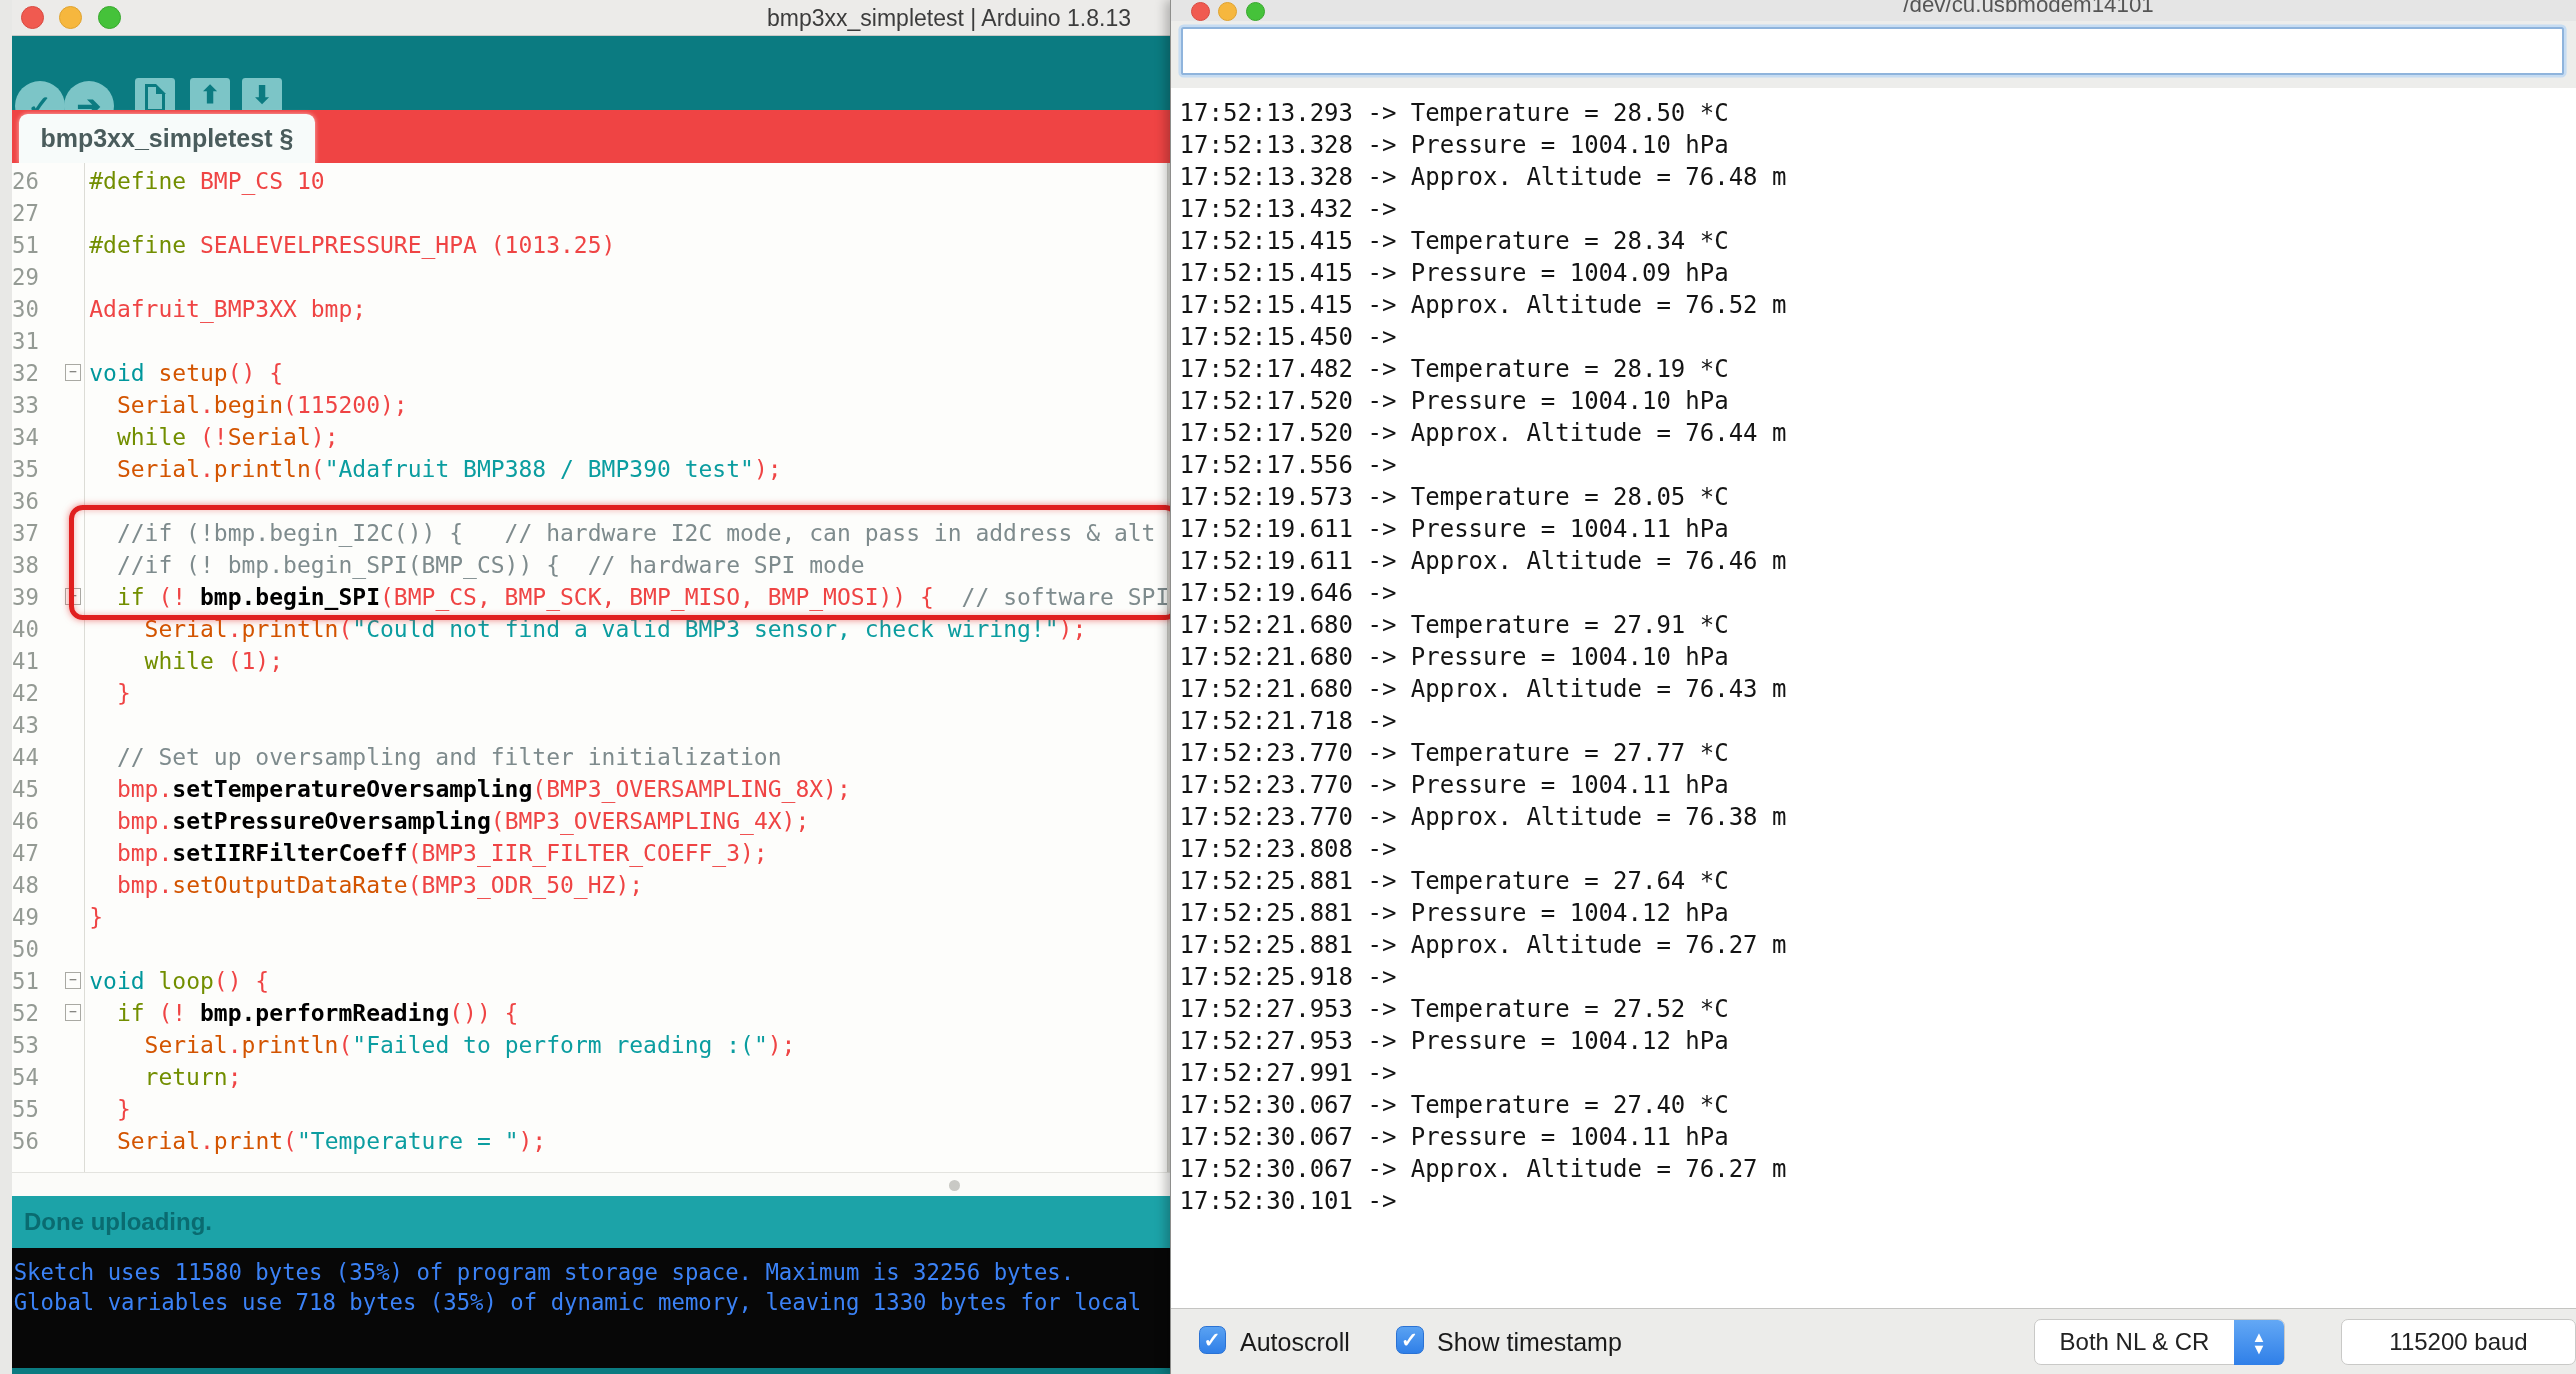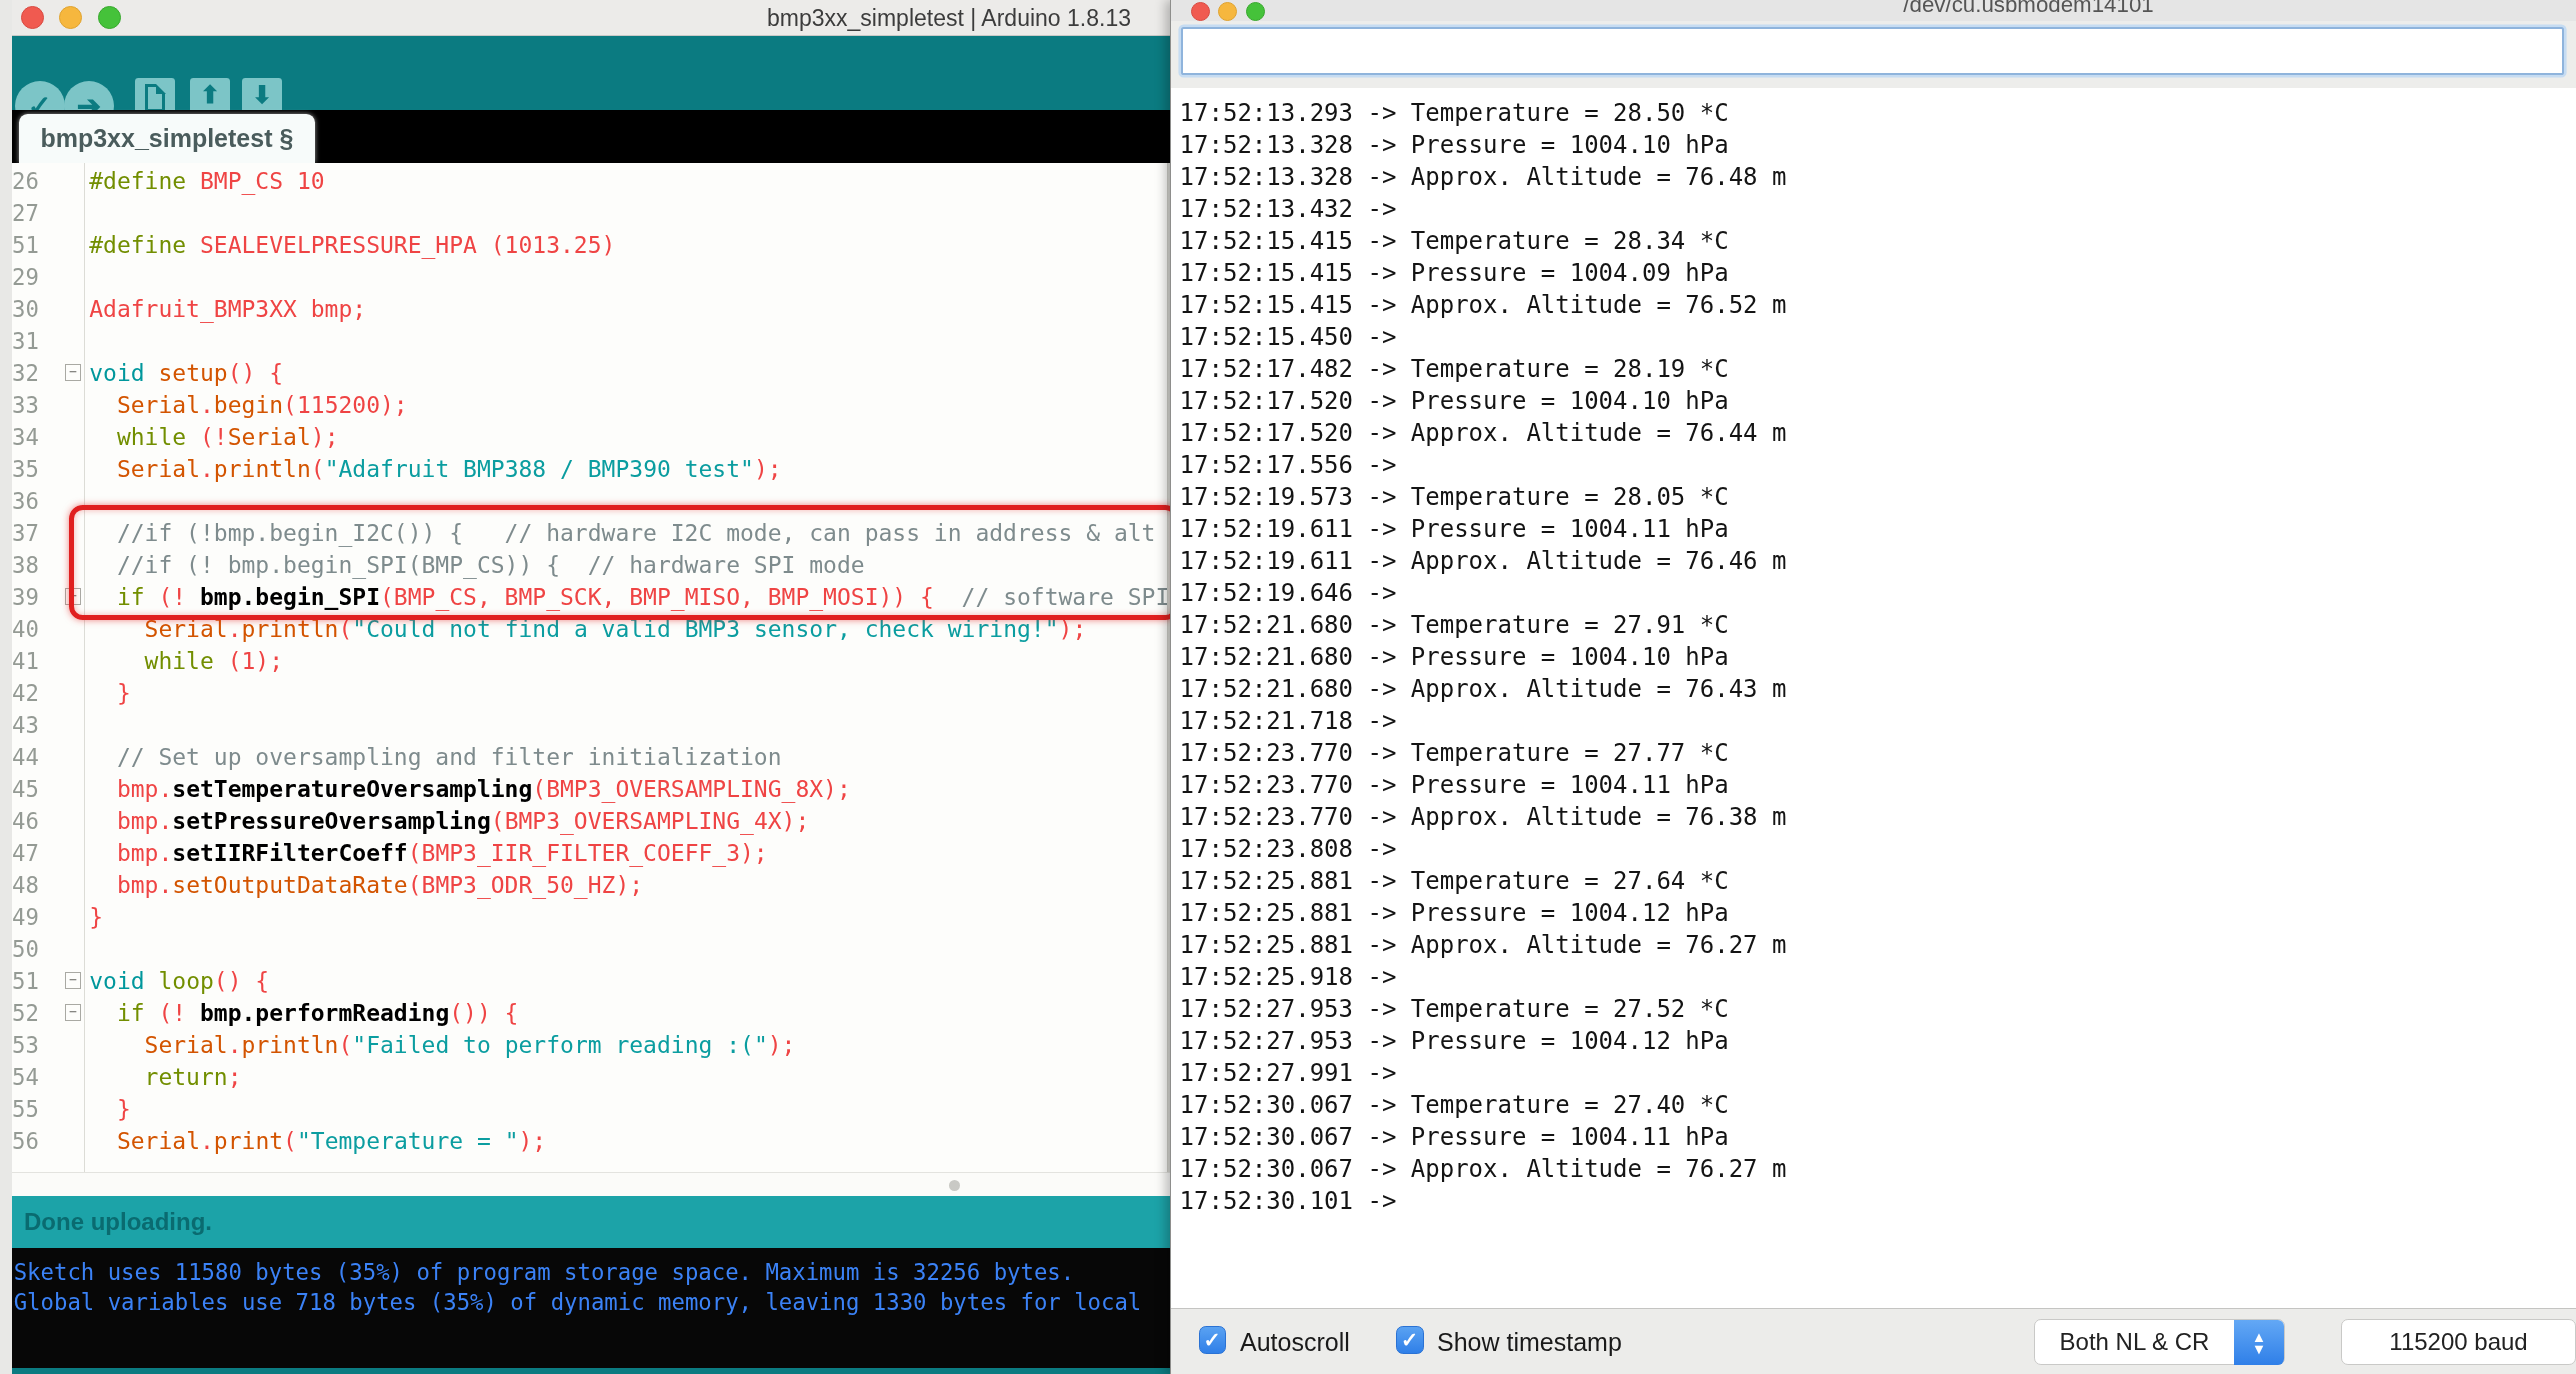--- a/index.html
+++ b/index.html
@@ -23,21 +23,21 @@
         background:#7cc5c7;color:#0b7b81;}
   .tbtn.round{width:50px;height:50px;border-radius:50%;top:45px;}
   .tbtn.square{width:40px;height:40px;border-radius:3.4px;}
   .tb-glyph{font-size:29px;font-weight:bold;line-height:1;}
   .doc-shape{position:relative;width:20.6px;height:27.5px;background:#7cc5c7;border:3.4px solid #0b7b81;}
   .doc-shape:before{content:"";position:absolute;right:-3.4px;top:-3.4px;width:0;height:0;
      border-left:10.3px solid #0b7b81;border-top:10.3px solid #7cc5c7;}
   .arrow-stack{display:flex;flex-direction:column;align-items:center;gap:2.6px;}
   .arrow-stack .bar{width:19px;height:3.4px;background:#0b7b81;}
 
-  .tabbar{position:absolute;left:0;top:110px;width:100%;height:53px;background:#000000;}
+  .tabbar{position:absolute;left:0;top:110px;width:100%;height:53px;background:#ef4444;}
   .tab{position:absolute;left:6.9px;top:4.3px;width:296px;height:49px;background:#f7fbfa;
        border-radius:8.6px 8.6px 0 0;box-shadow:0 0 5.2px rgba(255,255,255,.6);
        display:flex;align-items:center;justify-content:center;
        font-size:25px;font-weight:bold;color:#4a5c5c;}
 
   .editor{position:absolute;left:0;top:163px;width:1172px;height:1009px;background:#fdfdfb;
           overflow:hidden;}
   .gutter-sep{position:absolute;left:72px;top:0;width:0.9px;height:100%;background:#dcdcd6;}
   .codelines{position:absolute;left:0;top:1.7px;width:100%;}
   .cl{position:relative;height:32px;line-height:32px;white-space:pre;

